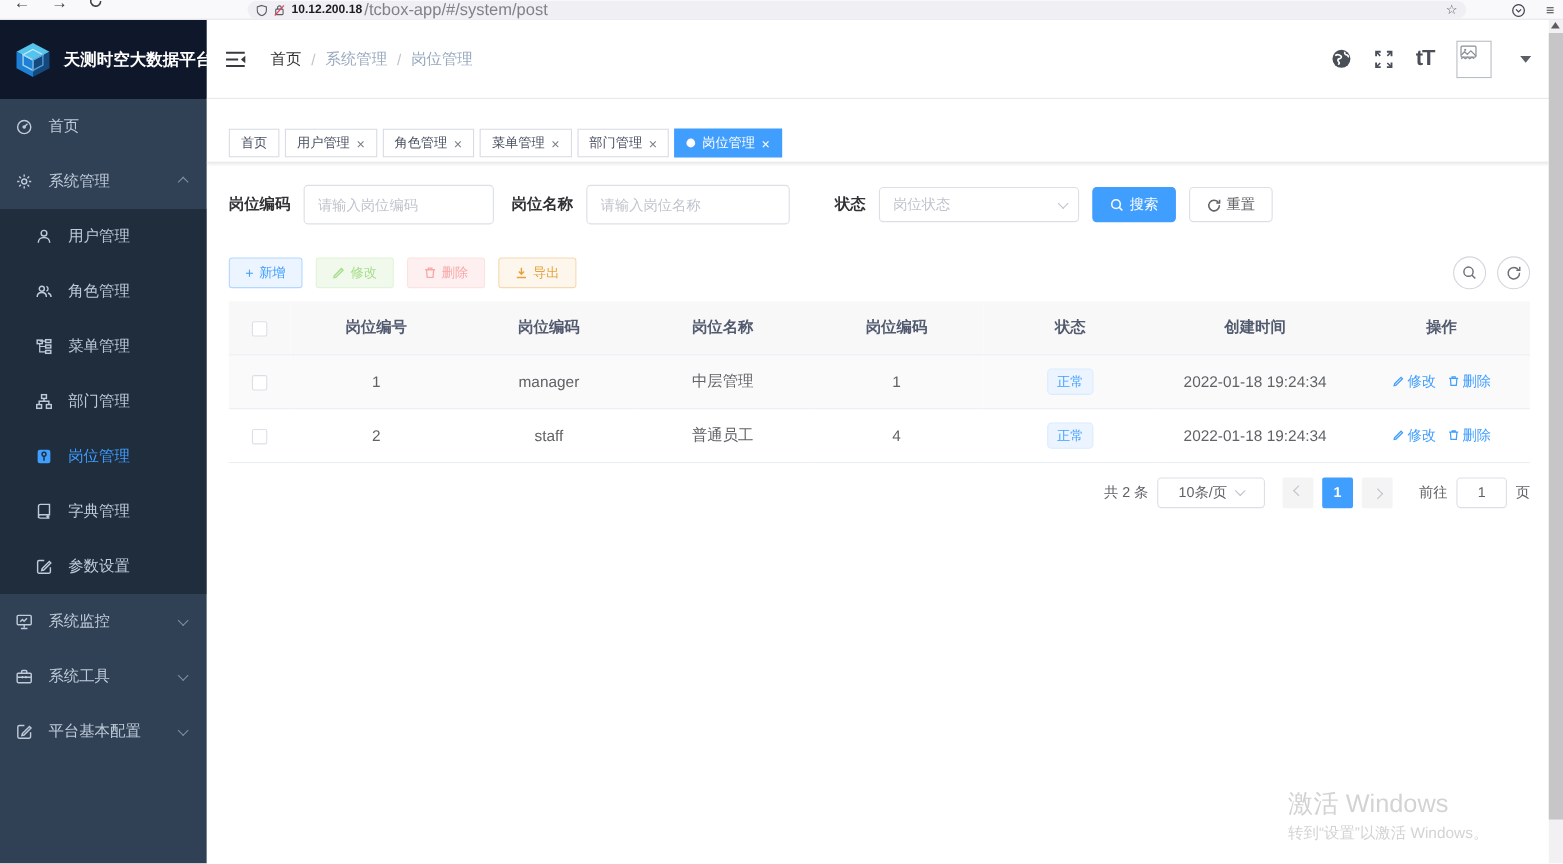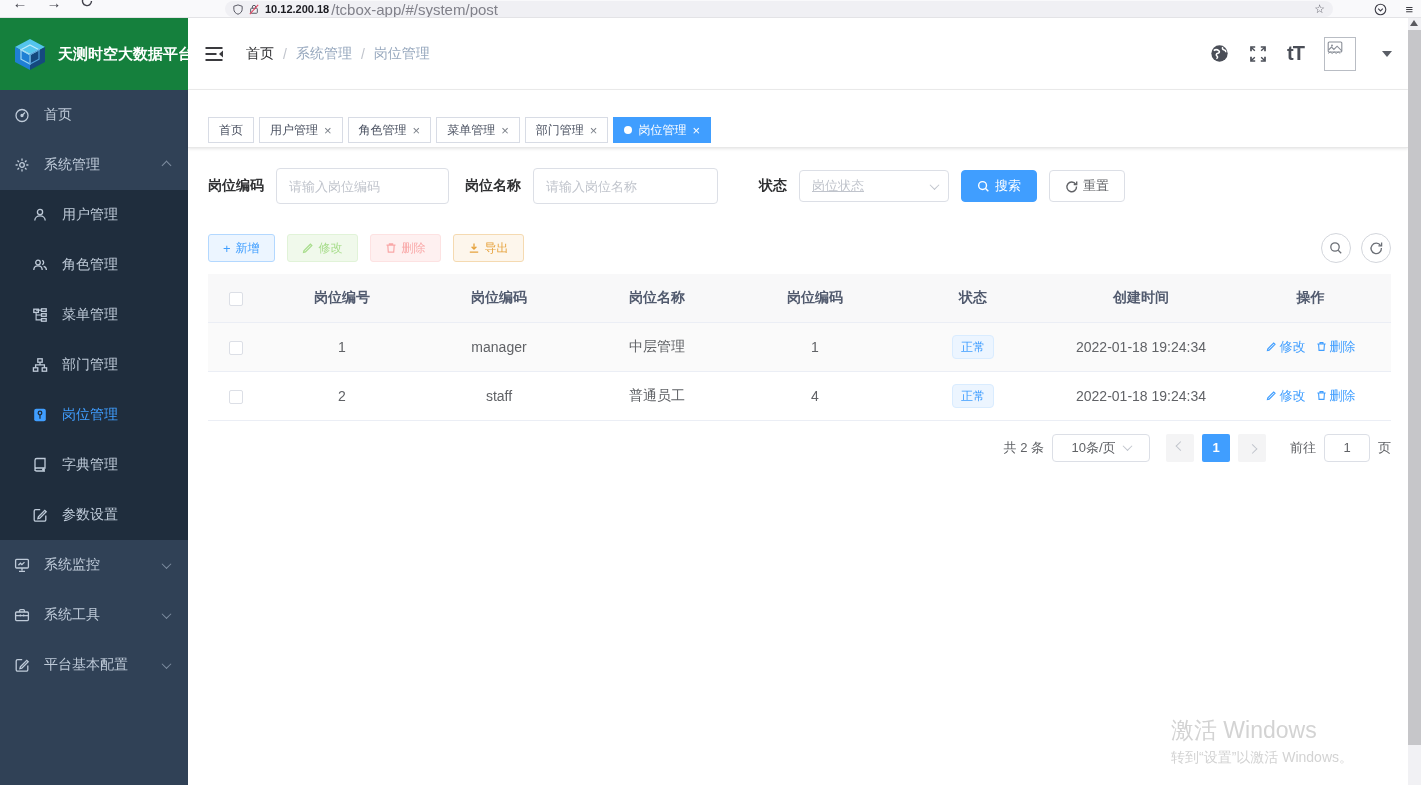--- a/index.html
+++ b/index.html
@@ -13,21 +13,21 @@
   .urlbar .host { color:#1b1b21; font-size:11px; font-weight:bold; }
   .urlbar .path { color:#81818a; font-size:15px; }
   .urlbar .spacer { flex:1; }
   .bright { position:absolute; right:8px; top:0; display:flex; gap:18px; align-items:center; height:18px; color:#3c3c43; }
 
   
   .app { display:flex; height:767px; }
 
   
   .sidebar { width:188px; background:#304156; color:#bfcbd9; flex-shrink:0; overflow:hidden; }
-  .logo { height:72px; background:#15803d; display:flex; align-items:center; padding-left:12px; gap:10px; }
+  .logo { height:72px; background:#0f172a; display:flex; align-items:center; padding-left:12px; gap:10px; }
   .logo-title { color:#fff; font-size:15px; font-weight:bold; white-space:nowrap; }
   .mi { display:flex; align-items:center; gap:14px; padding-left:14px; font-size:14px; cursor:pointer; position:relative; }
   .mi.top { height:50px; }
   .mi .caret { position:absolute; right:18px; }
   .submenu { background:#1f2d3d; }
   .submenu .mi { height:50px; padding-left:32px; }
   .mi.active { color:#409eff; }
   .micon { width:16px; height:16px; flex-shrink:0; display:inline-flex; }
   .chev { display:inline-block; width:7px; height:7px; border-right:1.4px solid #7d8da0; border-bottom:1.4px solid #7d8da0; }
   .chev.down { transform:rotate(45deg) translate(-1px,-1px); }
@@ -369,21 +369,21 @@
     </div>
 
     <div class="content">
 
       <div class="srow">
         <span class="slabel">岗位编码</span>
         <input class="sinput" style="width: 173px;" placeholder="请输入岗位编码">
         <span class="slabel" style="margin-left:16px;">岗位名称</span>
         <input class="sinput" style="width: 185px;" placeholder="请输入岗位名称">
         <span class="slabel" style="margin-left:41px;">状态</span>
-        <span class="sel" style="width:150px;text-decoration:underline;">
+        <span class="sel" style="width:182px;">
           <span class="ph">岗位状态</span>
           <span class="chevg"></span>
         </span>
         <button class="btn primary" style="margin-left:12px;">
           <svg width="13" height="13" viewBox="0 0 14 14" fill="none" stroke="#fff" stroke-width="1.5">
               <circle cx="6" cy="6" r="4.2"></circle>
               <path d="M9.2 9.2l3 3"></path>
             </svg>
           <span>搜索</span>
         </button>

